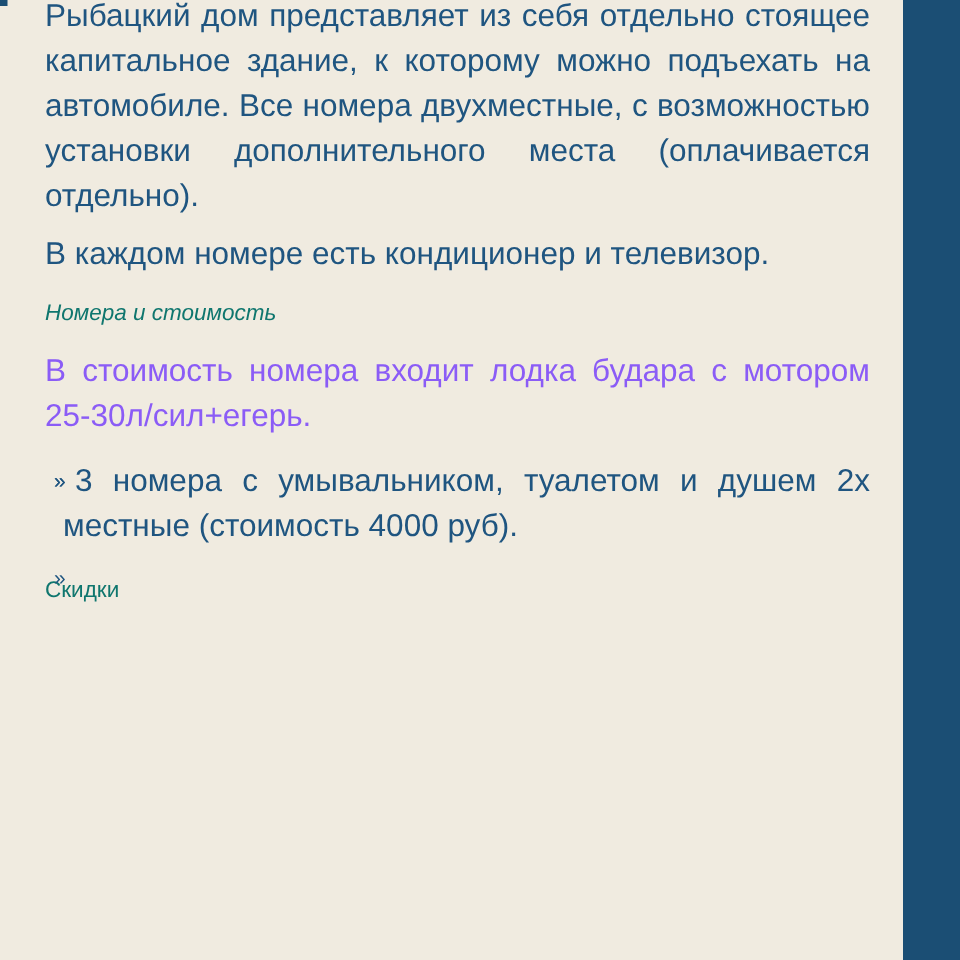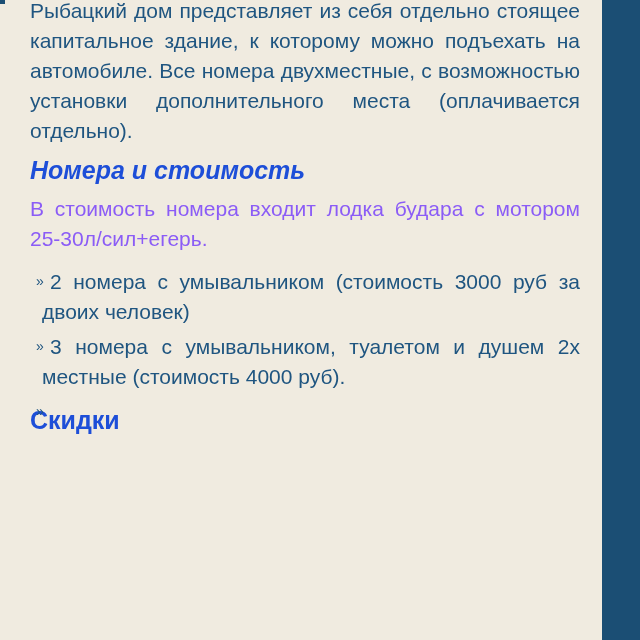--- a/index.html
+++ b/index.html
@@ -49,23 +49,23 @@
   }
   p.para:first-child {
     margin-top: 0;
   }
   p.red {
     color: #8b5cf6;
     text-align: justify;
     margin: 9px 0;
   }
   h2.heading {
-    color: #1d4ed8;
-    font-size: 25px;
-    font-weight: bold;
+    color: #0f766e;
+    font-size: 15px;
+    font-weight: normal;
     margin: 9px 0;
   }
   h2.italic {
     font-style: italic;
   }
   ul.room-list {
     list-style: none;
     margin: 13px 0;
     padding: 0;
     color: #1f5580;
@@ -94,29 +94,29 @@
 </style>
 </head>
 <body>
 
 <div class="corner-mark"></div>
 
 <div class="content">
 
   <p class="para">Рыбацкий дом представляет из себя отдельно стоящее капитальное здание, к которому можно подъехать на автомобиле. Все номера двухместные, с возможностью установки дополнительного места (оплачивается отдельно).</p>
 
+  <p class="para">В каждом номере есть кондиционер и телевизор.</p>
 
   <h2 class="heading italic">Номера и стоимость</h2>
 
   <p class="red">В стоимость номера входит лодка будара с мотором 25-30л/сил+егерь.</p>
 
   <ul class="room-list">
     <li>
       <span class="marker">»</span>
-      <span>2 номера с умывальником (стоимость 3000 руб за двоих человек)</span>
     </li>
     <li>
       <span class="marker">»</span>
       <span>3 номера с умывальником, туалетом и душем 2х местные (стоимость 4000 руб).</span>
     </li>
     <li>
       <span class="marker">»</span>
     </li>
   </ul>
 

